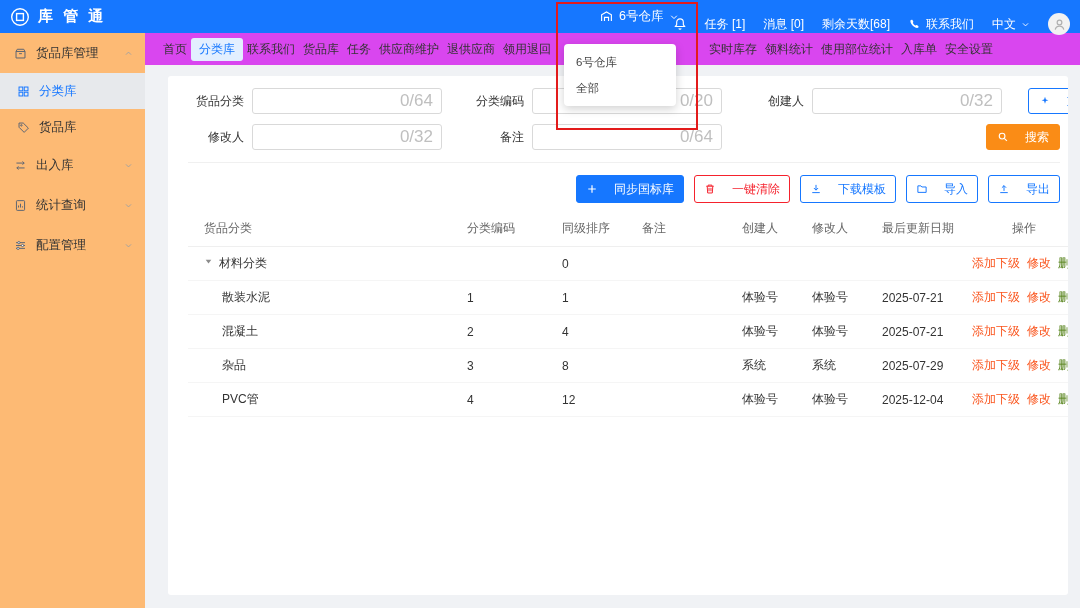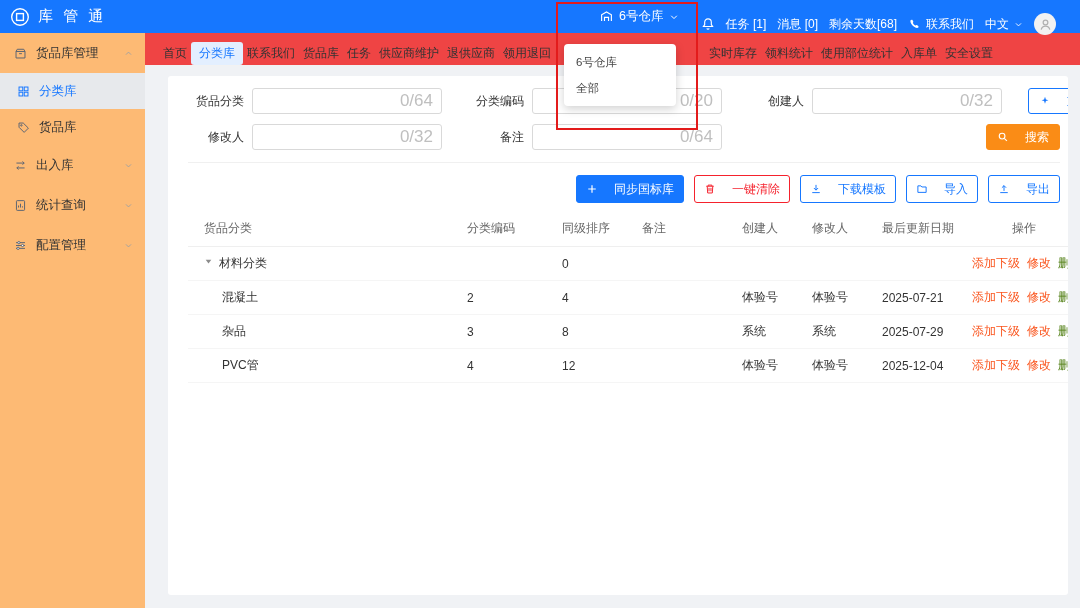--- a/index.html
+++ b/index.html
@@ -3,40 +3,40 @@
 <meta charset="utf-8">
 <style>
   *{box-sizing:border-box;margin:0;padding:0}
   html,body{width:1080px;height:608px;overflow:hidden}
   body{font-family:"Liberation Sans","DejaVu Sans",sans-serif;background:#f0f2f5;position:relative;color:#333}
   svg{display:block}
 
   
   .topbar{height:33px;background:#1677ff;color:#fff;display:flex;align-items:center;padding:0 10px;position:relative;z-index:40}
   .brand{display:flex;align-items:center;gap:8px}
-  .brand-name{font-size:15px;font-weight:400;letter-spacing:3px;white-space:nowrap}
+  .brand-name{font-size:15px;font-weight:700;letter-spacing:3px;white-space:nowrap}
   .wh-select{position:absolute;left:600px;top:0;height:33px;display:flex;align-items:center;gap:6px;font-size:12.5px;cursor:pointer;white-space:nowrap}
-  .tb-right{position:absolute;right:24px;top:0;height:48px;display:flex;align-items:center;gap:11px;font-size:12px;white-space:nowrap}
+  .tb-right{position:absolute;right:10px;top:0;height:48px;display:flex;align-items:center;gap:18px;font-size:12px;white-space:nowrap}
   .tb-item{display:flex;align-items:center;gap:5px;cursor:pointer}
   .avatar{width:22px;height:22px;border-radius:50%;background:#f2f2f2;display:flex;align-items:center;justify-content:center;cursor:pointer}
 
   
   .layout{display:flex;height:575px}
   .sidebar{width:145px;background:#fdba74;flex:none;padding-top:0}
   .nav-group{height:40px;display:flex;align-items:center;padding:0 12px 0 14px;font-size:12.5px;color:#333;cursor:pointer}
   .nav-group .glabel{margin-left:9px;flex:1}
   .chev{color:#9aa0a6}
   .nav-sub{height:36px;display:flex;align-items:center;padding-left:17px;font-size:12.5px;color:#333;cursor:pointer}
   .nav-sub .glabel{margin-left:9px}
   .nav-sub.active{background:#e7e9ec;color:#1677ff}
   .nav-sub.active .sicon{color:#1677ff}
   .sicon{color:#5a6472}
 
   .main{flex:1;display:flex;flex-direction:column;min-width:0}
-  .tabbar{height:33px;background:#ef4444;display:flex;align-items:flex-end;padding-left:14px;font-size:12px;color:#333;border-bottom:1px solid #f2f2f2}
+  .tabbar{height:33px;background:#d946ef;display:flex;align-items:center;padding-left:14px;font-size:12px;color:#333;border-bottom:1px solid #f2f2f2}
   .tab{padding:3px 4px;cursor:pointer;white-space:nowrap}
   .tab.active{background:#e3efff;color:#1677ff;border-radius:3px;padding:3px 8px}
   .tab-spacer{width:150px;flex:none}
 
   .card{flex:1;margin:10px 12px 13px 23px;background:#fff;border-radius:3px;padding:12px 8px 12px 20px;display:flex;flex-direction:column;overflow:hidden}
 
   
   .filter{border-bottom:1px solid #f0f0f0;padding-bottom:2px}
   .f-row{display:flex;align-items:center;margin-bottom:10px}
   .field{display:flex;align-items:center;margin-right:26px}
@@ -382,20 +382,30 @@
                   </svg></span><span>材料分类</span></td>
             <td></td>
             <td>0</td>
             <td></td>
             <td></td>
             <td></td>
             <td></td>
             <td class="ops"><a class="op-add">添加下级</a><a class="op-edit">修改</a><a class="op-del">删除</a></td>
           </tr>
           <tr class="child">
+            <td class="c1">散装水泥</td>
+            <td>1</td>
+            <td>1</td>
+            <td></td>
+            <td>体验号</td>
+            <td>体验号</td>
+            <td>2025-07-21</td>
+            <td class="ops"><a class="op-add">添加下级</a><a class="op-edit">修改</a><a class="op-del">删除</a></td>
+          </tr>
+          <tr class="child">
             <td class="c1">混凝土</td>
             <td>2</td>
             <td>4</td>
             <td></td>
             <td>体验号</td>
             <td>体验号</td>
             <td>2025-07-21</td>
             <td class="ops"><a class="op-add">添加下级</a><a class="op-edit">修改</a><a class="op-del">删除</a></td>
           </tr>
           <tr class="child">

